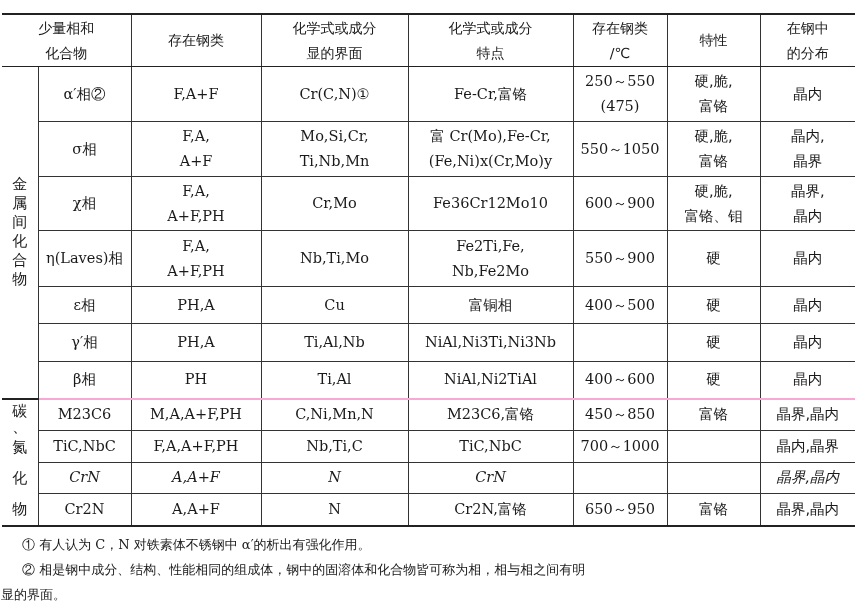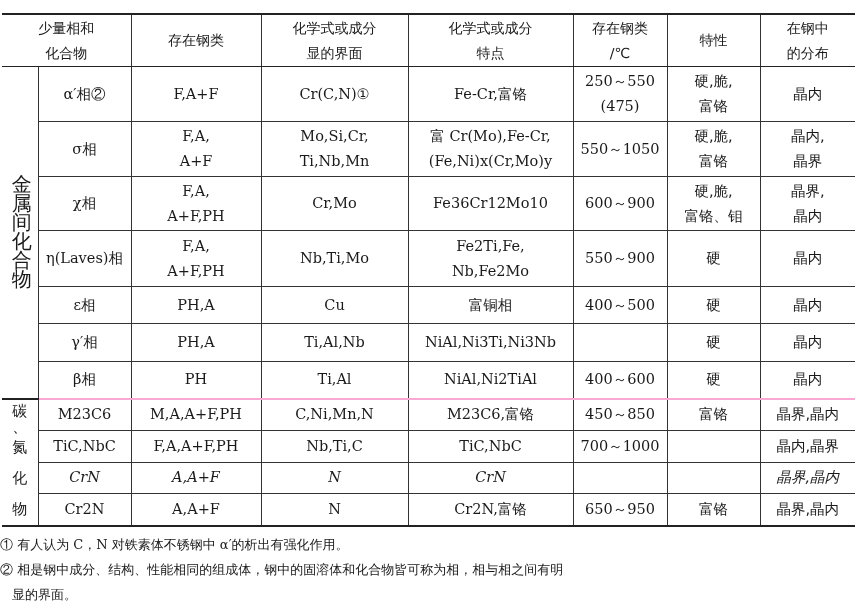--- a/index.html
+++ b/index.html
@@ -11,28 +11,28 @@
     border-top: 2px solid #222; border-bottom: 2px solid #222;
   }
   table.main td, table.main th {
     border: 1px solid #333; text-align: center; vertical-align: middle;
     padding: 0 2px; font-size: 14.5px; line-height: 25px; font-weight: normal;
   }
   table.main tr td:first-child, table.main tr th:first-child { border-left: none; }
   table.main tr td:last-child, table.main tr th:last-child { border-right: none; }
   table.main thead th { height: 51px; border-bottom: 1.5px solid #222; font-family: "DejaVu Sans", "Liberation Sans", sans-serif; font-size: 14px; }
   tr.sep td { border-bottom: 2px solid #f9a8d4; }
-  .grp { font-family: "DejaVu Sans", "Liberation Sans", sans-serif; font-size: 20px; line-height: 19px; width: 16px; margin: 0 auto; word-break: break-all; }
+  .grp { font-family: "DejaVu Sans", "Liberation Sans", sans-serif; font-size: 15px; line-height: 19px; width: 16px; margin: 0 auto; word-break: break-all; }
   .grp2 { font-family: "DejaVu Sans", "Liberation Sans", sans-serif; font-size: 15px; line-height: 31px; }
   .cjk { font-family: "DejaVu Sans", "Liberation Sans", sans-serif; font-size: 13.5px; }
   .line { display: block; }
   .footnotes { position: absolute; left: 0; top: 532px; width: 865px; font-family: "DejaVu Serif", "Liberation Serif", serif; font-size: 13px; line-height: 25px; }
   .footnotes p { margin: 0; }
-  .footnotes .indent { }
-  .footnotes .cont { padding-left: 12px; }
+  .footnotes .indent { padding-left: 22px; }
+  .footnotes .cont { padding-left: 1px; }
 </style>
 </head>
 <body>
 
 <table class="main">
   <colgroup>
     <col style="width:36px">
       <col style="width:93px">
       <col style="width:130px">
       <col style="width:147px">

